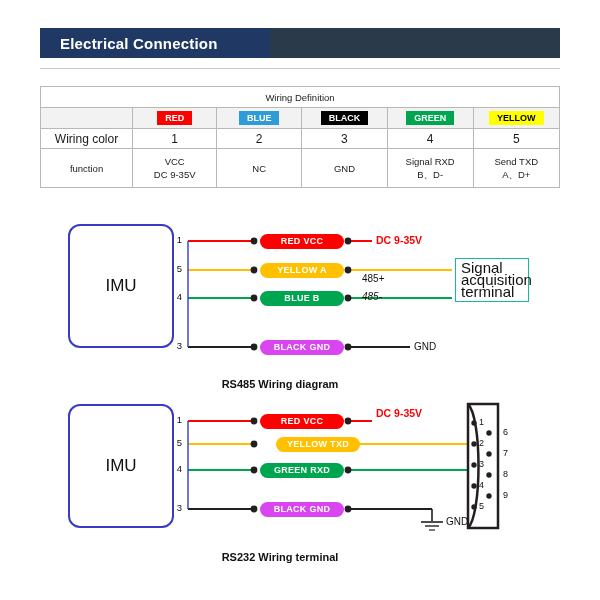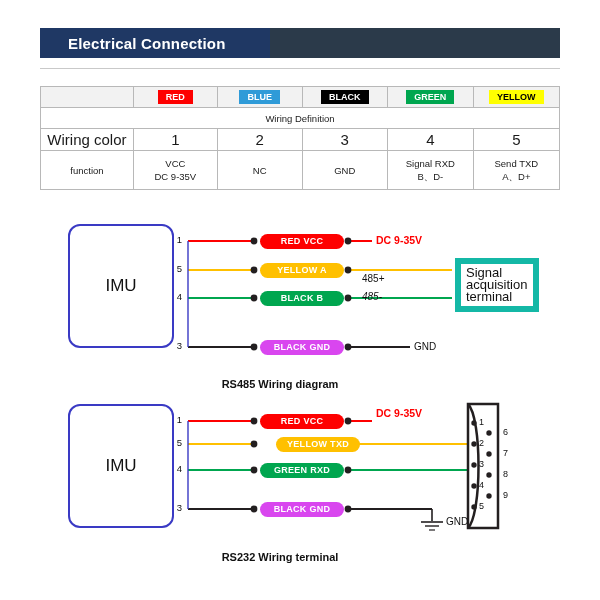--- a/index.html
+++ b/index.html
@@ -26,21 +26,21 @@
     position: absolute;
     left: 40px; top: 28px;
     width: 230px; height: 30px;
     background: #1f3864;
     display: flex; align-items: center;
   }
   .header-title {
     color: #ffffff;
     font-size: 15px;
     font-weight: bold;
-    padding-left: 28px;
+    padding-left: 20px;
     letter-spacing: 0.2px;
   }
   .header-rule {
     position: absolute;
     left: 40px; top: 68px;
     width: 520px; height: 1px;
     background: #c9c9c9;
   }
 
   
@@ -76,21 +76,21 @@
     font-size: 9px;
     font-weight: bold;
     line-height: 12px;
   }
   .chip-red   { background:#fe0000; color:#ffffff; }
   .chip-blue  { background:#2f9bd8; color:#ffffff; }
   .chip-black { background:#000000; color:#ffffff; }
   .chip-green { background:#00a64f; color:#ffffff; }
   .chip-yellow{ background:#ffff00; color:#000000; }
   .shade { background: #f2f2f2 !important; }
-  .num-row td { height: 15px; font-size: 15px; }
+  .num-row td { height: 15px; font-size: 12px; }
   .fn-row td { height: 34px; font-size: 9.5px; }
   .two-line { line-height: 13px; }
 
   
   .svg-layer {
     position: absolute;
     left: 0; top: 0;
     width: 600px; height: 600px;
     pointer-events: none;
   }
@@ -138,23 +138,23 @@
     color: #111;
   }
   .volt-text {
     position: absolute;
     font-size: 10.5px;
     color: #fe0000;
     font-weight: bold;
   }
   .term-box {
     position: absolute;
-    border: 6px solid #14b8a6;
+    border: 1px solid #14b8a6;
     background: #fff;
-    font-size: 13px;
+    font-size: 15px;
     color: #111;
     padding: 3px 5px;
     line-height: 12px;
   }
   .db9-num {
     position: absolute;
     font-size: 9px;
     color: #111;
   }
 </style>
@@ -166,39 +166,39 @@
   <div class="header-band"></div>
   <div class="header-title-box">
     <span class="header-title">Electrical Connection</span>
   </div>
   <div class="header-rule"></div>
 
   <div class="table-wrap">
     <table class="wiring">
       <tbody>
           <tr class="row-hdr">
-        <td class="lbl-cell shade"></td>
-        <td class="col-cell shade">
-          <span class="chip chip-red">RED</span>
-        </td>
-        <td class="col-cell shade">
-          <span class="chip chip-blue">BLUE</span>
-        </td>
-        <td class="col-cell shade">
-          <span class="chip chip-black">BLACK</span>
-        </td>
-        <td class="col-cell shade">
-          <span class="chip chip-green">GREEN</span>
-        </td>
-        <td class="col-cell shade">
-          <span class="chip chip-yellow">YELLOW</span>
-        </td>
+        <td colspan="6" class="def-cell">Wiring Definition</td>
       </tr>
       <tr class="row-hdr">
-        <td colspan="6" class="def-cell">Wiring Definition</td>
+        <td class="lbl-cell shade"></td>
+        <td class="col-cell shade">
+          <span class="chip chip-red">RED</span>
+        </td>
+        <td class="col-cell shade">
+          <span class="chip chip-blue">BLUE</span>
+        </td>
+        <td class="col-cell shade">
+          <span class="chip chip-black">BLACK</span>
+        </td>
+        <td class="col-cell shade">
+          <span class="chip chip-green">GREEN</span>
+        </td>
+        <td class="col-cell shade">
+          <span class="chip chip-yellow">YELLOW</span>
+        </td>
       </tr>
       <tr class="num-row">
         <td>Wiring color</td>
         <td>1</td>
         <td>2</td>
         <td>3</td>
         <td>4</td>
         <td>5</td>
       </tr>
       <tr class="fn-row">
@@ -295,21 +295,21 @@
     <span>IMU</span>
   </div>
 
   <div class="pin-num" style="left:168px; top:234px;">1</div>
   <div class="pin-num" style="left:168px; top:263px;">5</div>
   <div class="pin-num" style="left:168px; top:291px;">4</div>
   <div class="pin-num" style="left:168px; top:340px;">3</div>
 
   <div class="wire-label wl-red" style="left:260px; top:234px; width:84px;">RED   VCC</div>
   <div class="wire-label wl-yellow" style="left:260px; top:263px; width:84px;">YELLOW  A</div>
-  <div class="wire-label wl-green" style="left:260px; top:291px; width:84px;">BLACK    B</div>
+  <div class="wire-label wl-green" style="left:260px; top:291px; width:84px;">BLUE    B</div>
   <div class="wire-label wl-black" style="left:260px; top:340px; width:84px;">BLACK GND</div>
 
   <div class="volt-text" style="left:376px; top:234px;">DC 9-35V</div>
   <div class="side-text" style="left:362px; top:264px;margin-top:9px;">485+</div>
   <div class="side-text" style="left:362px; top:291px;font-style:italic;">485-</div>
   <div class="side-text" style="left:414px; top:341px;">GND</div>
 
   <div class="term-box" style="left:455px; top:258px; width:62px;">
     <div>Signal</div>
     <div>acquisition</div>

